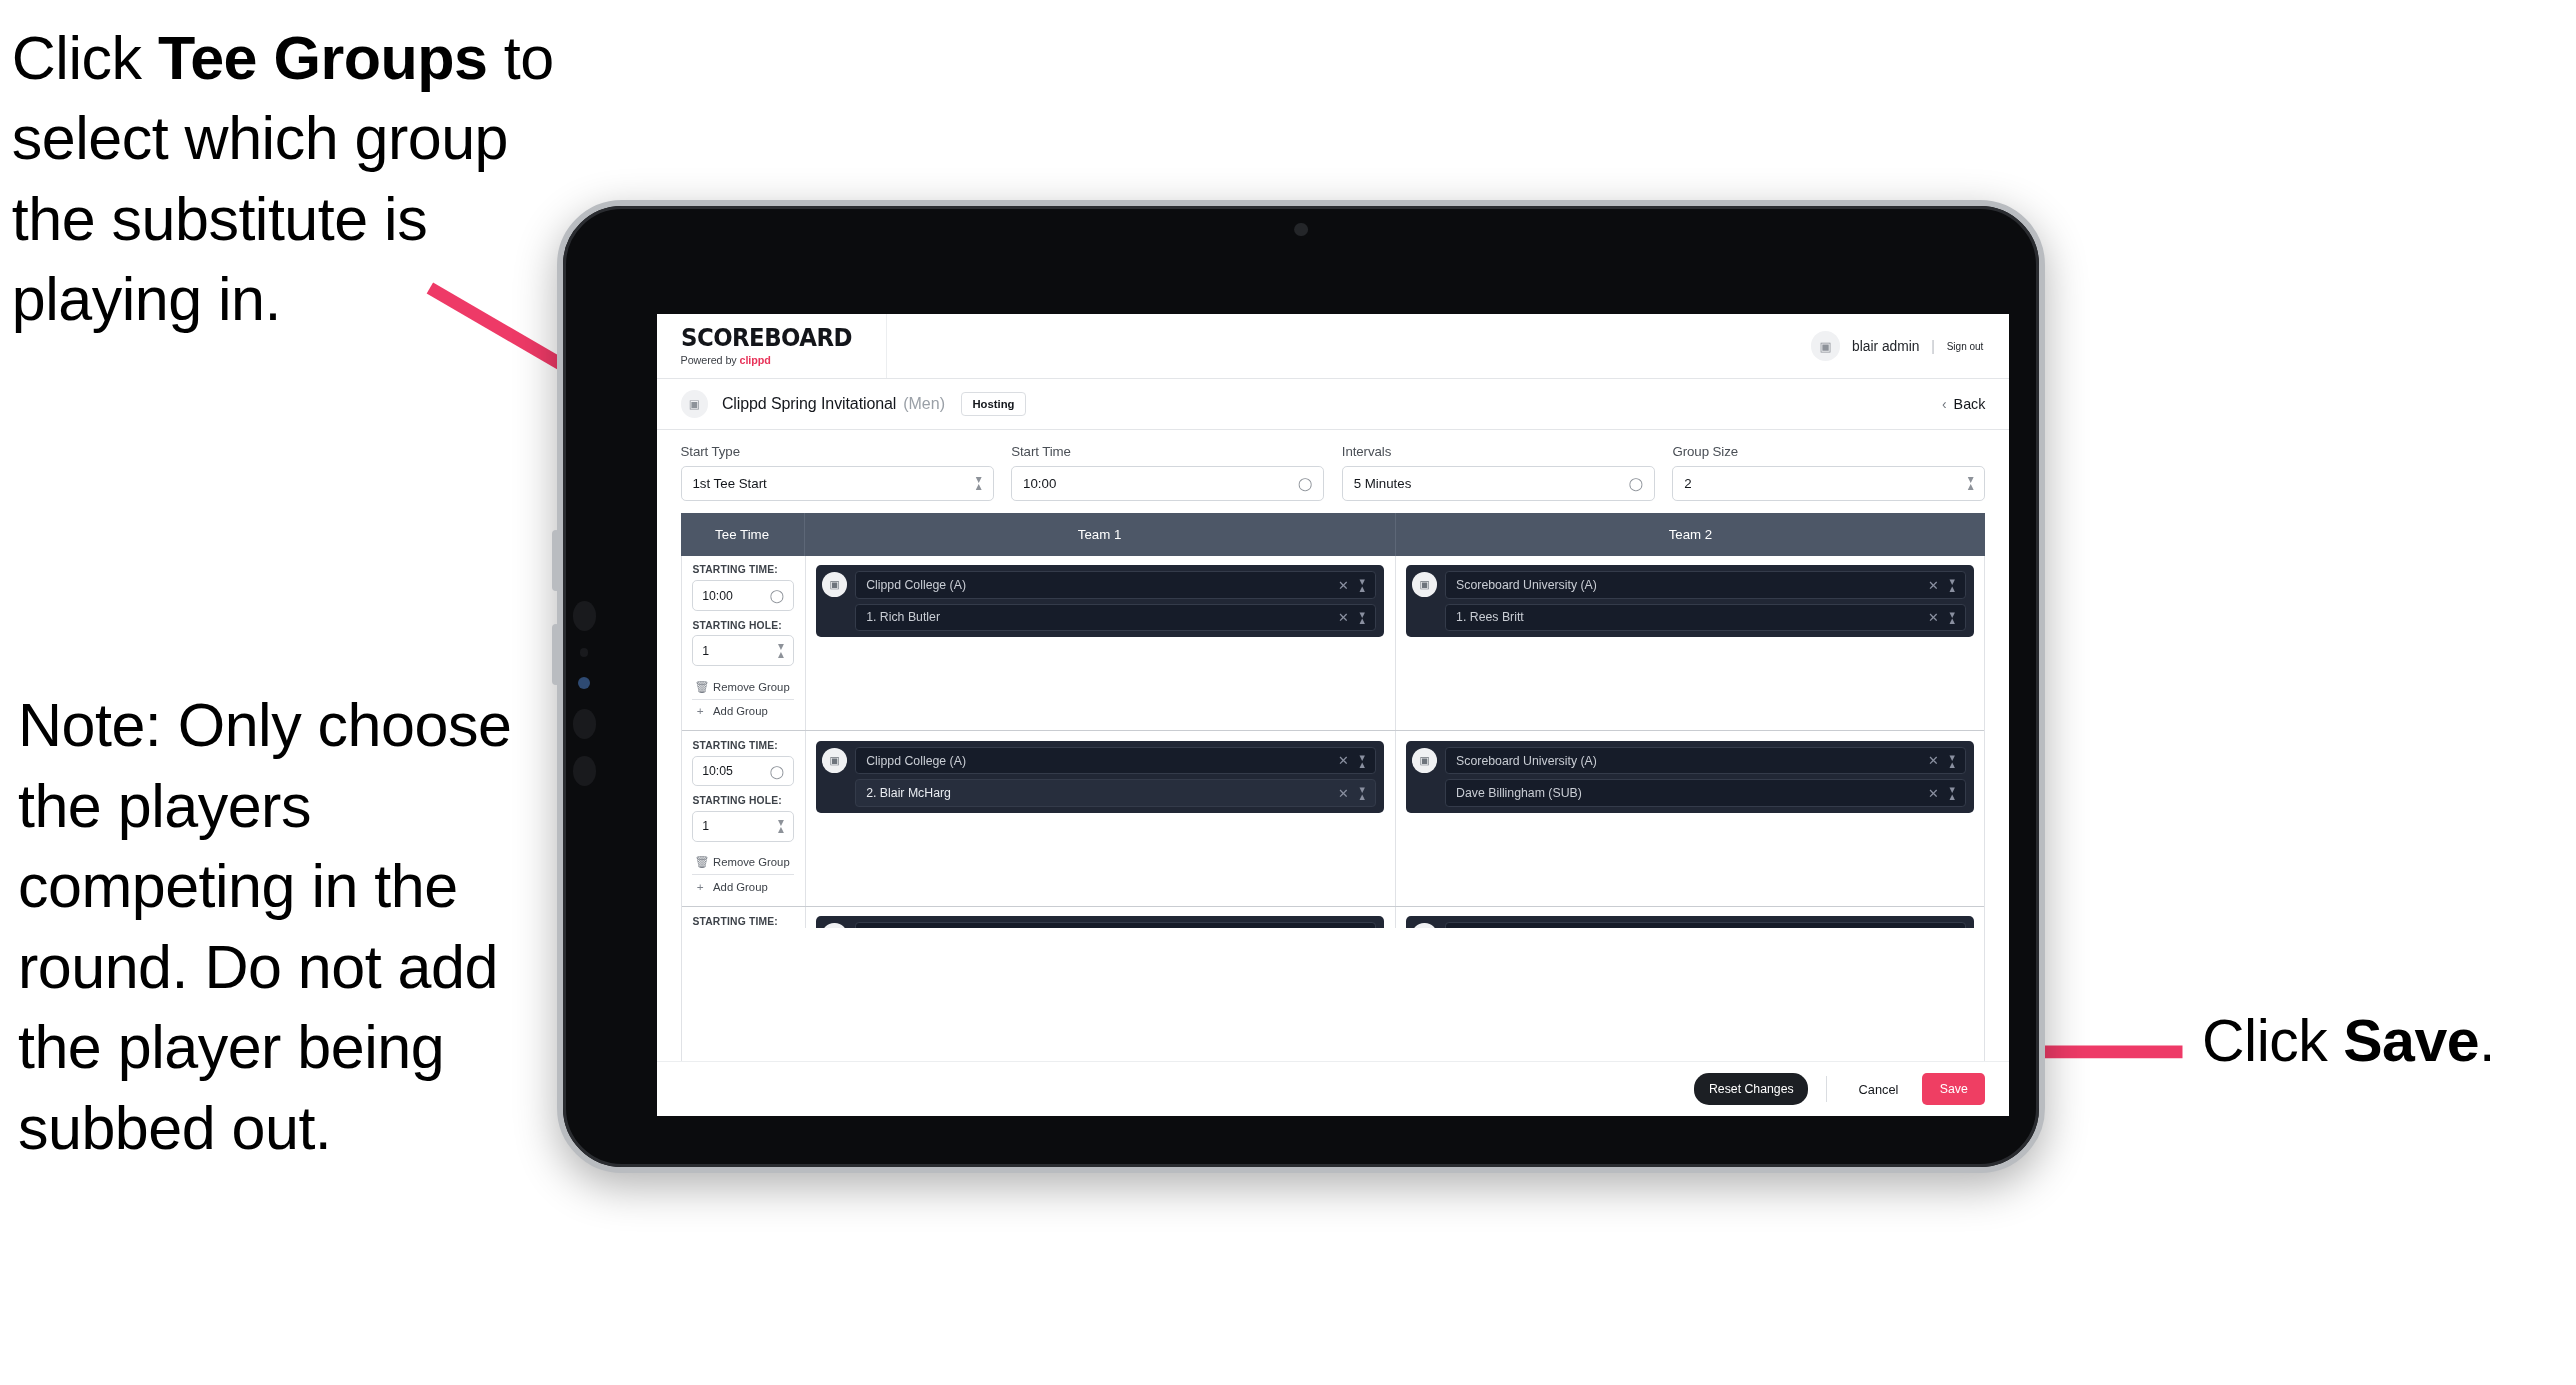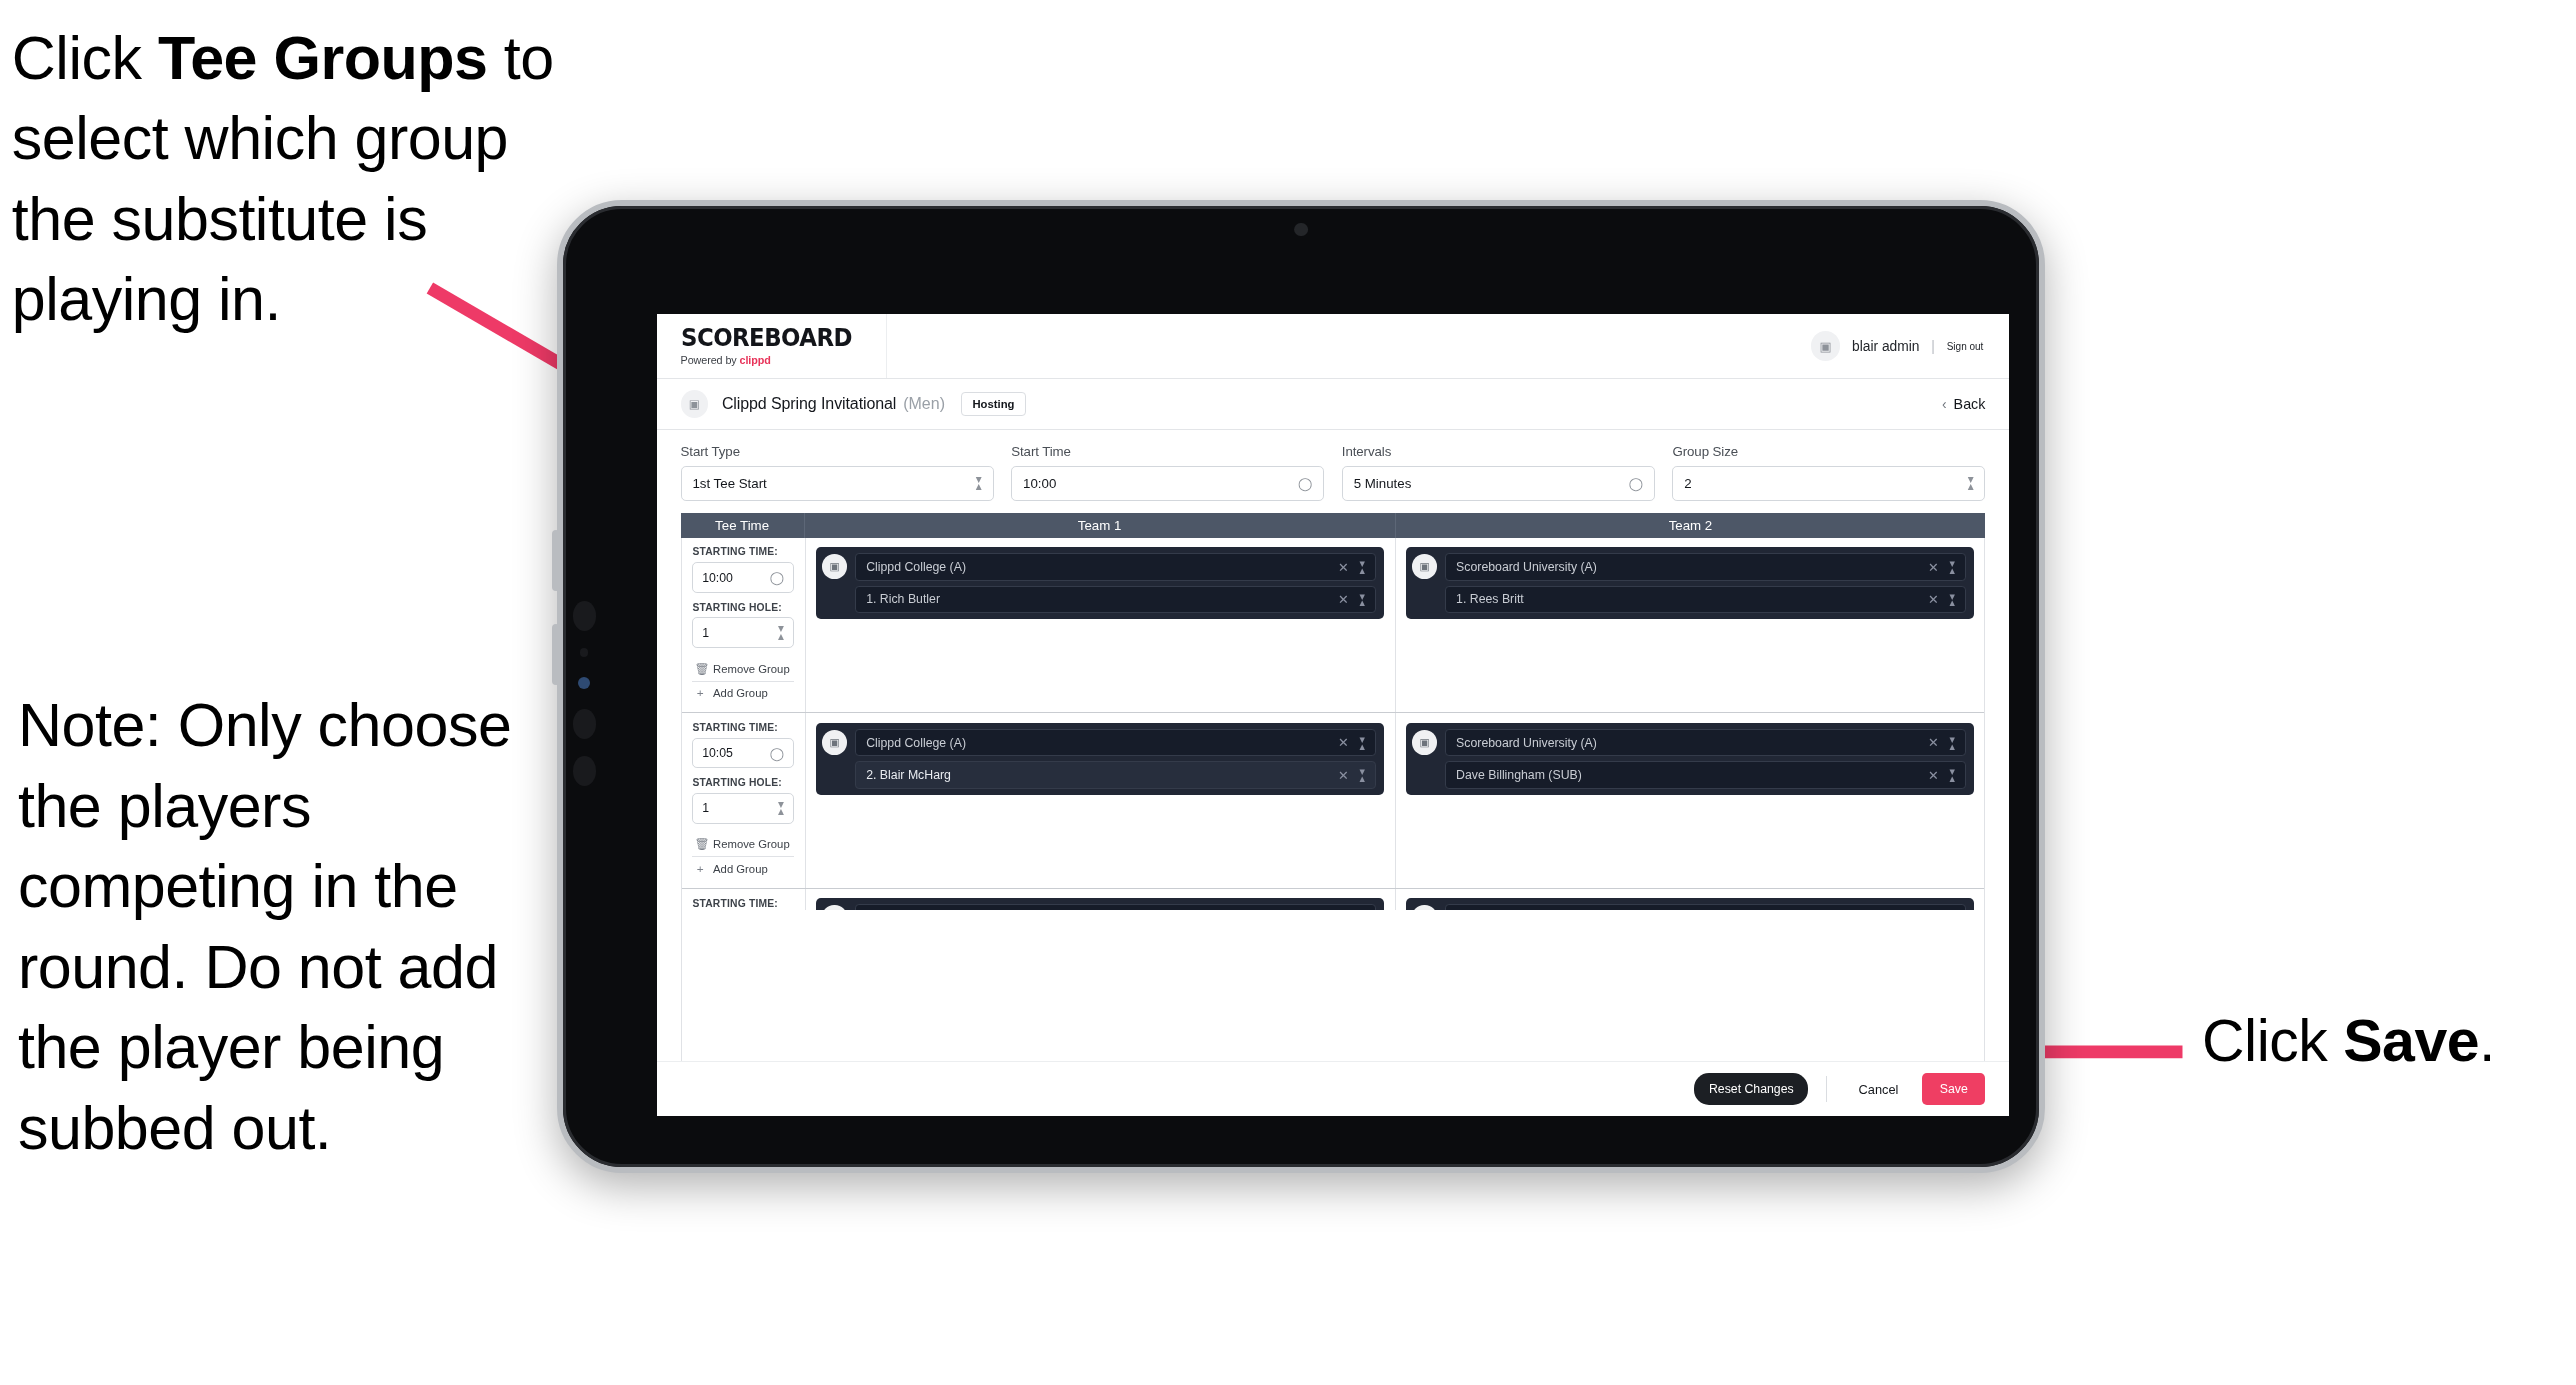--- a/index.html
+++ b/index.html
@@ -128,21 +128,21 @@
     cursor:pointer;
   }
   .ctrl-box .val { flex:1; }
   .ic { color:#8d9299; font-size:12.8px; display:flex; align-items:center; }
   .stepper { display:flex; flex-direction:column; line-height:0.62; font-size:11.8px; color:#8d9299; }
 
   
   .tblwrap { flex:1 1 auto; overflow:hidden; padding: 0 23.6px; display:flex; flex-direction:column; }
   .tbl-head { display:flex; background:#4d5767; flex:0 0 auto; }
   .th {
-    color:#fff; font-size:13.3px; text-align:center; padding: 5px 0;
+    color:#fff; font-size:13.3px; text-align:center; padding: 14px 0;
     border-right: 1px solid #5d6777;
   }
   .th:last-child { border-right:none; }
   .col-time { width: 124px; flex:0 0 124px; }
   .col-team { flex:1 1 0; }
 
   .tbl-body { flex:1 1 auto; overflow:hidden; border-left:1px solid #e0e2e6; border-right:1px solid #e0e2e6; }
   .grow { display:flex; border-bottom:1px solid #c9ccd1; background:#fff; }
   .cell-time {
     width:124px; flex:0 0 124px; border-right:1px solid #e0e2e6;

